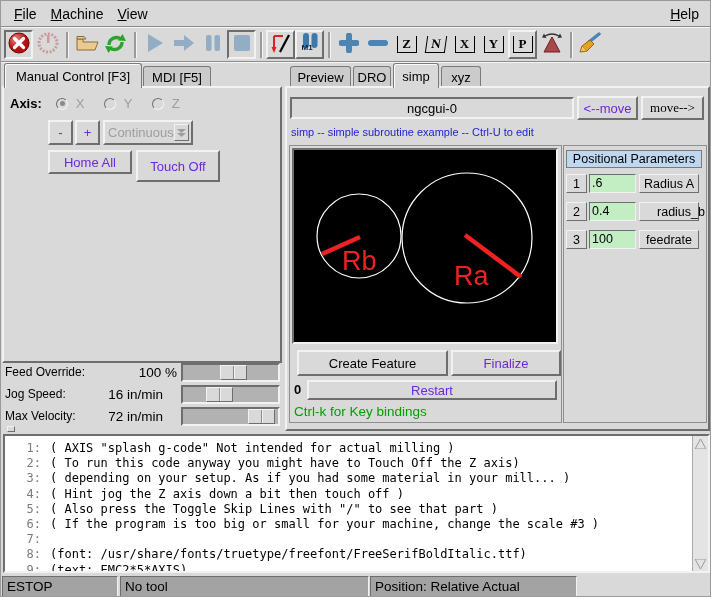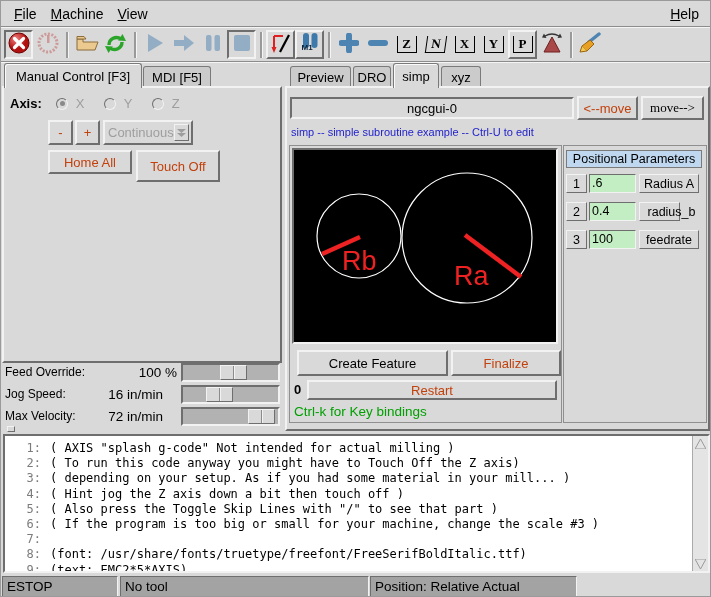--- a/index.html
+++ b/index.html
@@ -31,21 +31,21 @@
   
   .tab { position:absolute; top:4px; height:21px; background:#cbcbcb; border:1px solid #7a7a7a; border-bottom:none; border-radius:3px 3px 0 0; display:flex; align-items:center; justify-content:center; z-index:1; }
   .tab.active { top:1px; height:25px; background:#d9d9d9; z-index:3; box-shadow:inset 1px 1px 0 #fafafa; }
   .nb-content { position:absolute; z-index:2; }
 
   
   .gray { color:#9e9e9e; }
   .radio { display:inline-block; width:12px; height:12px; border-radius:50%; background:#d9d9d9; border:1px solid; border-color:#6e6e6e #f2f2f2 #f2f2f2 #6e6e6e; vertical-align:-2px; }
   .radio.sel::after { content:''; display:block; width:5px; height:5px; border-radius:50%; background:#8a8a8a; margin:2px auto; }
   .btn { display:flex; align-items:center; justify-content:center; background:#d9d9d9; border:2px solid; border-color:#f2f2f2 #6e6e6e #6e6e6e #f2f2f2; font-size:13px; }
-  .btn.disabled { color:#c2410c; }
+  .btn.disabled { color:#6d28d9; }
   .slider-trough { position:absolute; height:19px; background:#b2b2b2; border:2px solid; border-color:#6e6e6e #f2f2f2 #f2f2f2 #6e6e6e; }
   .slider-handle { position:absolute; top:0; height:15px; width:27px; background:#d9d9d9; border:1px solid; border-color:#f2f2f2 #6e6e6e #6e6e6e #f2f2f2; }
   .slider-handle::after { content:''; position:absolute; left:12px; top:0; bottom:0; width:1px; background:#8b8b8b; box-shadow:1px 0 0 #f2f2f2; }
   .slabel { position:absolute; left:4px; font-size:12px; }
   .svalue { position:absolute; width:90px; text-align:right; font-size:13.5px; }
 
   
   #desc-text { color:#2222cc; font-size:11px; }
   .frame-box { border:1px solid #8f8f8f; }
   .param-header { background:#bfd8f0; border:1px solid #7a7a7a; display:flex; align-items:center; justify-content:center; font-size:12.5px; }
@@ -344,21 +344,21 @@
 
         <div class="frame-box abs" style="left:276px; top:57px; width:144px; height:278px;">
           <div class="param-header abs" style="left:2px; top:4px; width:136px; height:18px;">Positional Parameters</div>
 
           <div class="param-name abs" style="left:2px; top:28px; width:21px; height:19px;">1</div>
           <div class="param-entry abs" style="left:25px; top:28px; width:47px; height:19px;">.6</div>
           <div class="param-name abs" style="left:75px; top:28px; width:60px; height:19px;">Radius A</div>
 
           <div class="param-name abs" style="left:2px; top:56px; width:21px; height:19px;">2</div>
           <div class="param-entry abs" style="left:25px; top:56px; width:47px; height:19px;">0.4</div>
-          <div class="param-name abs" style="left:75px; top:56px; width:41px; height:19px;padding-left:24px;">radius_b</div>
+          <div class="param-name abs" style="left:75px; top:56px; width:60px; height:19px;padding-left:24px;">radius_b</div>
 
           <div class="param-name abs" style="left:2px; top:84px; width:21px; height:19px;">3</div>
           <div class="param-entry abs" style="left:25px; top:84px; width:47px; height:19px;">100</div>
           <div class="param-name abs" style="left:75px; top:84px; width:60px; height:19px;">feedrate</div>
         </div>
       </div>
     </div>
   </div>
 
   <div id="gcode" class="abs">

